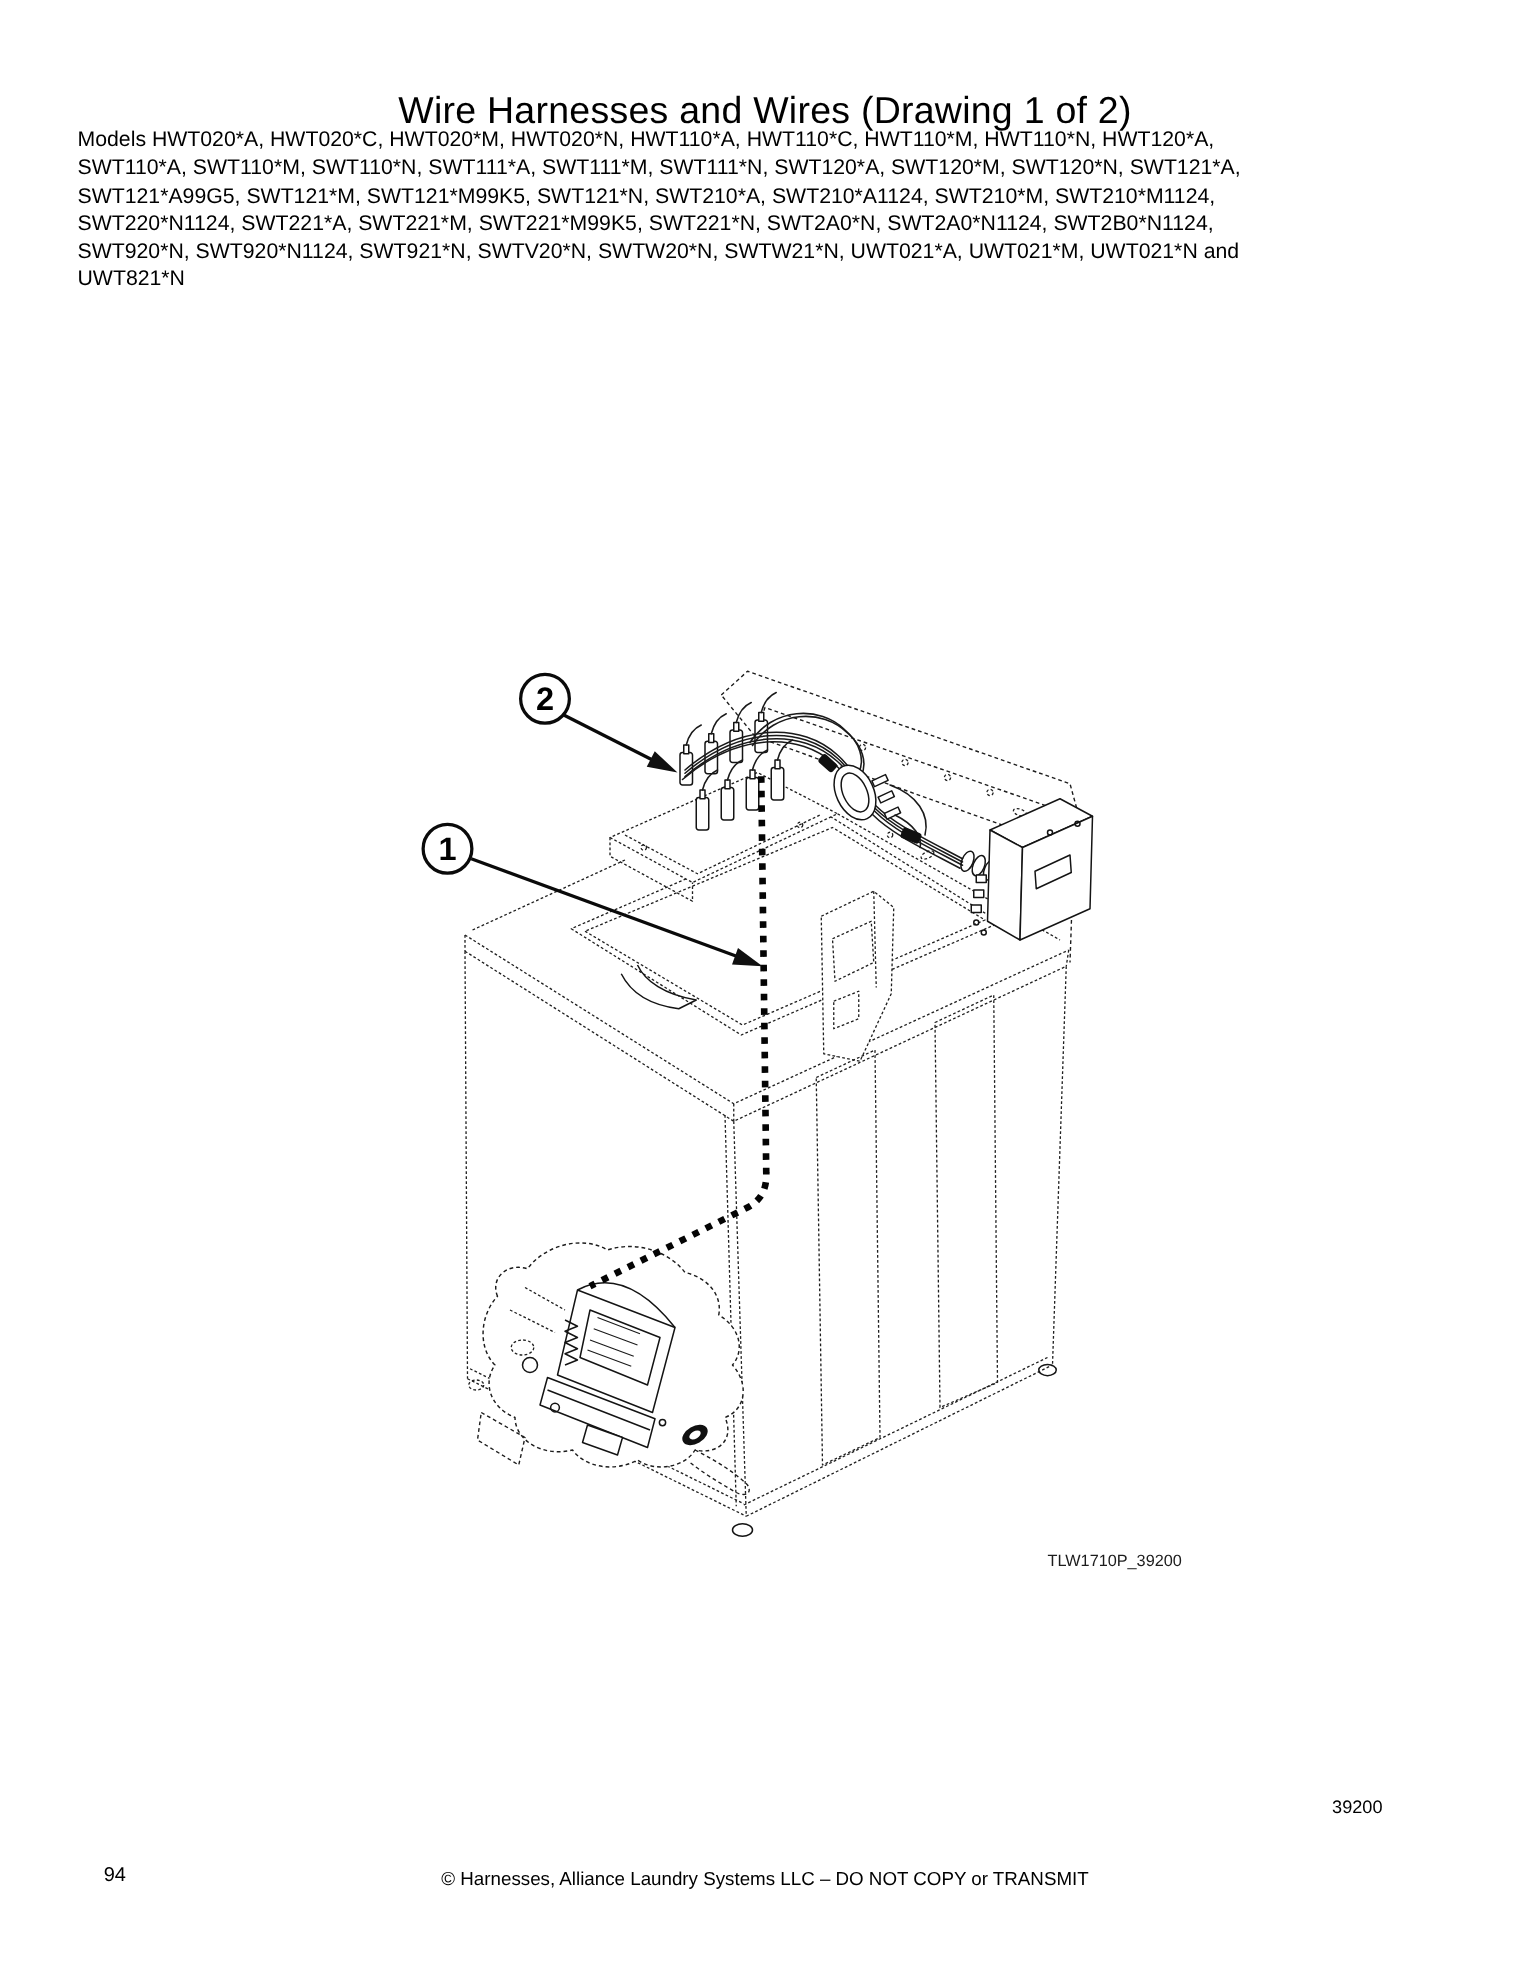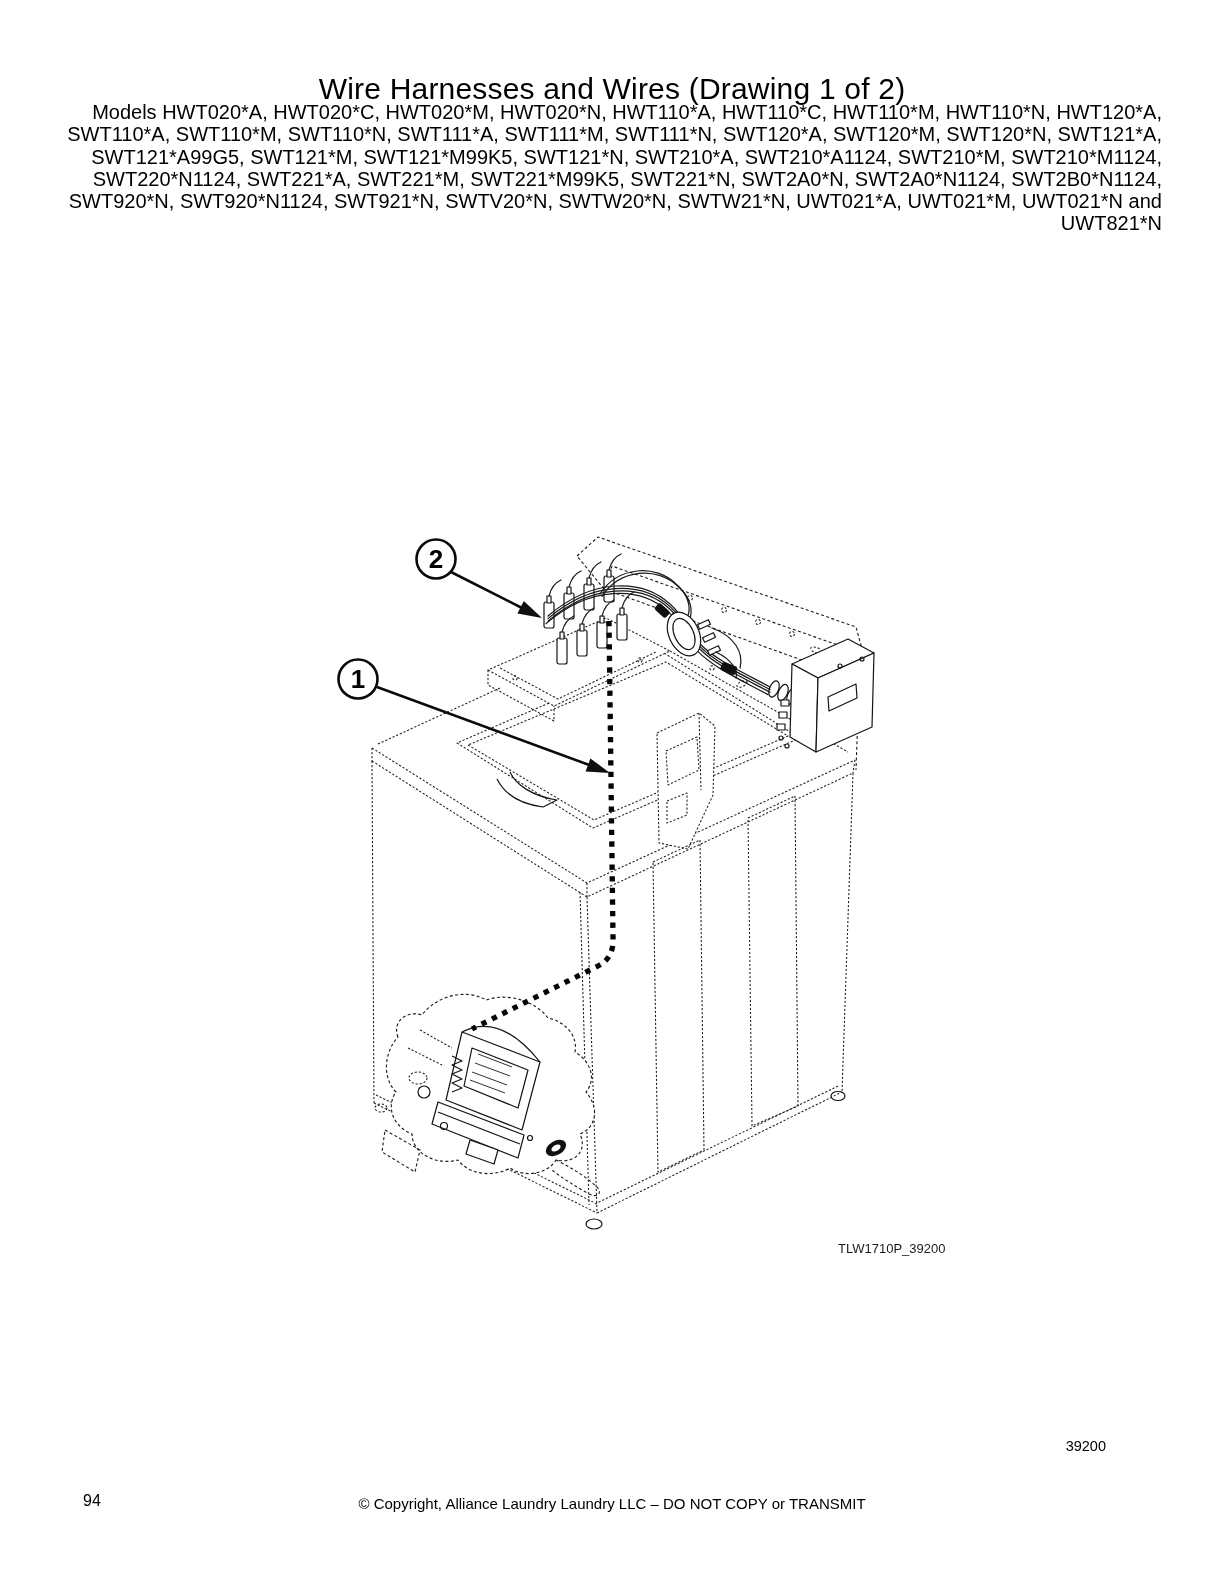--- a/index.html
+++ b/index.html
@@ -6,21 +6,21 @@
   body{
     width:1224px;height:1584px;background:#ffffff;position:relative;
     font-family:"Liberation Sans", sans-serif;color:#000;overflow:hidden;
   }
   .page-title{
     position:absolute;top:72px;left:0;width:100%;text-align:center;
     font-size:30px;font-weight:normal;letter-spacing:.2px;
   }
   .models{
     position:absolute;top:101px;left:50%;transform:translateX(-50%);
-    width:1100px;text-align:right;font-size:20px;line-height:22.3px;
+    width:1100px;text-align:left;font-size:17px;line-height:22.3px;
   }
   .models .model-line{white-space:nowrap;}
   .drawing-layer{position:absolute;left:0;top:0;width:1224px;height:1584px;}
   .footer-page-number{position:absolute;left:83px;top:1492px;font-size:16px;}
   .footer-copyright{position:absolute;left:0;top:1495px;width:100%;text-align:center;font-size:15px;}
   .footer-doc-number{position:absolute;right:118px;top:1438px;font-size:14.5px;}
 
   
   .dot{fill:none;stroke:#1f1f1f;stroke-width:1.05;stroke-dasharray:2.2 1.8;stroke-linejoin:round;}
   .dotf{fill:#ffffff;stroke:#1f1f1f;stroke-width:1.05;stroke-dasharray:2.2 1.8;stroke-linejoin:round;}
@@ -250,14 +250,14 @@
     <line class="callout-line" x1="377" y1="687" x2="592" y2="766"></line>
     <polygon class="inkfill" points="610,773 585.6,771.6 590.4,758.4"></polygon>
     <circle class="callout-circle" cx="358" cy="679" r="19.5"></circle>
     <text class="callout-num" x="358" y="688" text-anchor="middle">1</text>
   </g>
 
   <text class="figcode" x="838" y="1253">TLW1710P_39200</text>
 </svg>
 
 <div class="footer-page-number">94</div>
-<div class="footer-copyright">© Copyright, Alliance Laundry Laundry LLC – DO NOT COPY or TRANSMIT</div>
+<div class="footer-copyright">© Harnesses, Alliance Laundry Systems LLC – DO NOT COPY or TRANSMIT</div>
 <div class="footer-doc-number">39200</div>
 
 </body></html>

